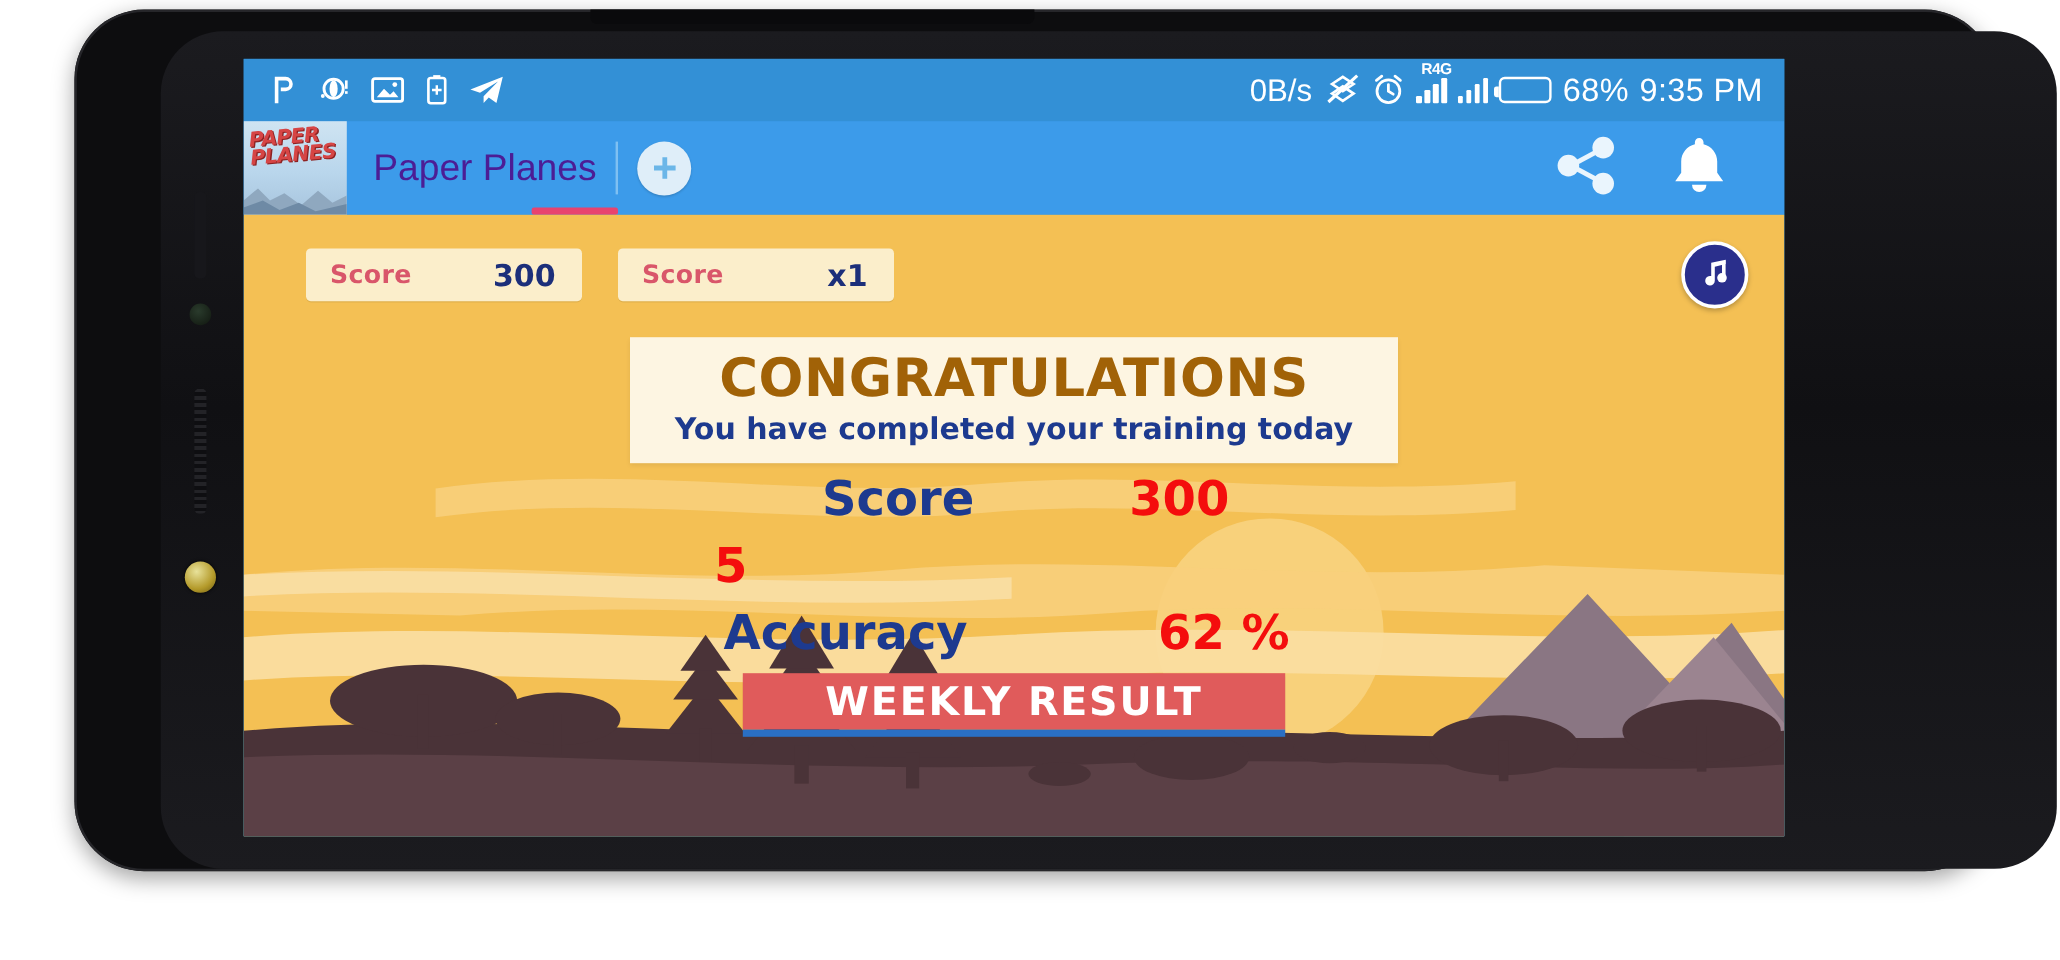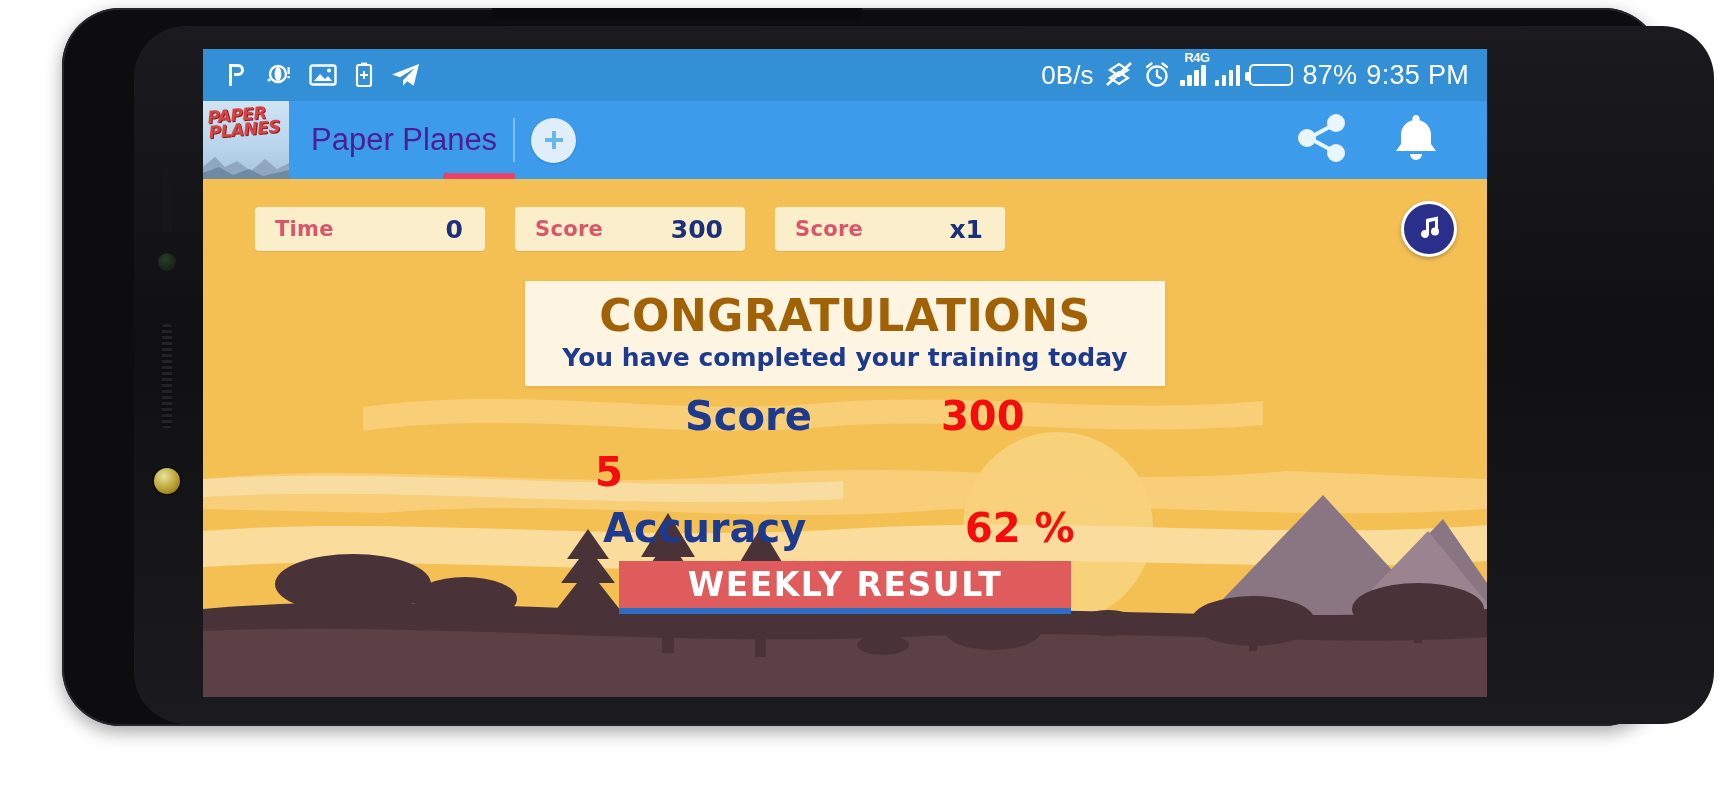--- a/index.html
+++ b/index.html
@@ -317,21 +317,21 @@
                 <i></i>
               </span>
           </span>
           <span class="bars">
               <i></i>
               <i></i>
               <i></i>
               <i></i>
             </span>
           <span class="batt"><span class="fill"></span></span>
-          <span class="sb-text">87%</span>
+          <span class="sb-text">68%</span>
           <span class="sb-text">9:35 PM</span>
         </div>
       </div>
 
       <div class="appbar">
         <div class="app-thumb">
           <div class="thumb-logo">
             <div>PAPER</div>
             <div>PLANES</div>
           </div>
@@ -417,24 +417,20 @@
           <rect x="1046" y="438" width="8" height="34" fill="#4a3338"></rect>
           <ellipse cx="1215" cy="430" rx="66" ry="26" fill="#4a3338"></ellipse>
           <rect x="1211" y="426" width="8" height="38" fill="#4a3338"></rect>
 
           <ellipse cx="905" cy="444" rx="30" ry="13" fill="#4a3338"></ellipse>
           <ellipse cx="680" cy="466" rx="26" ry="10" fill="#4a3338"></ellipse>
         </svg>
 
         <div class="hud">
           <div class="stat-box">
-            <span class="stat-label">Time</span>
-            <span class="stat-value">0</span>
-          </div>
-          <div class="stat-box">
             <span class="stat-label">Score</span>
             <span class="stat-value">300</span>
           </div>
           <div class="stat-box">
             <span class="stat-label">Score</span>
             <span class="stat-value">x1</span>
           </div>
         </div>
 
         <div class="music-btn">

